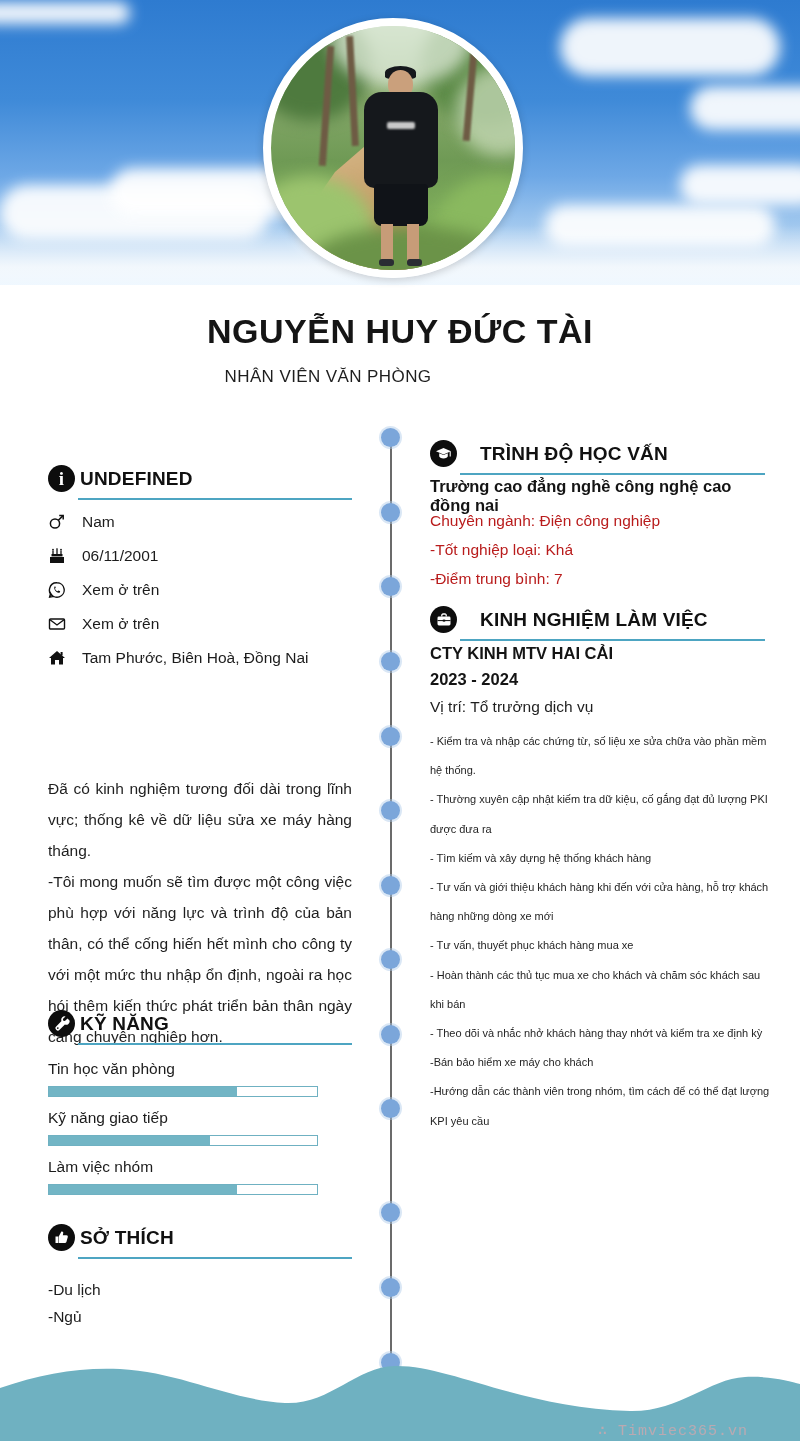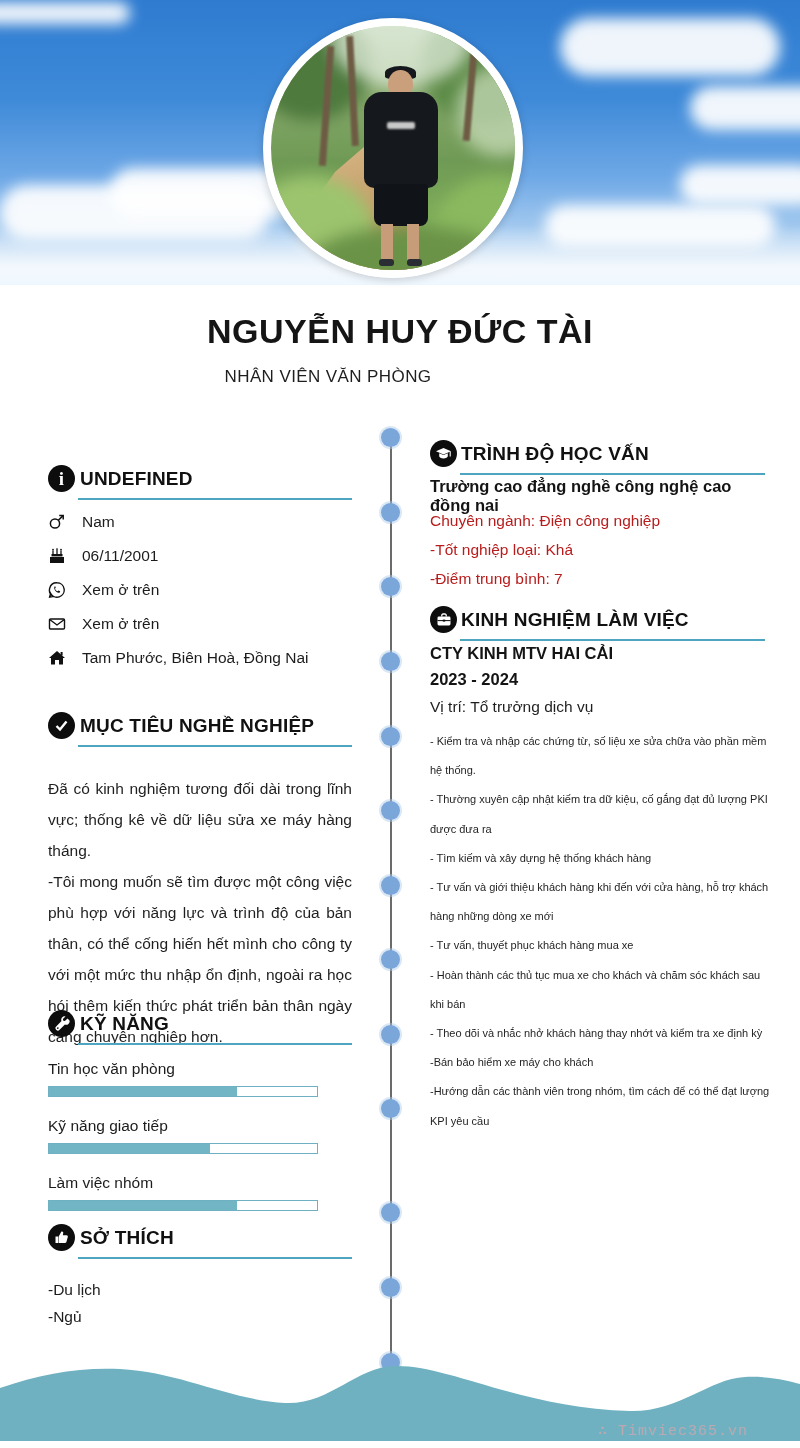--- a/index.html
+++ b/index.html
@@ -53,33 +53,33 @@
 
   
   .sec-head { position:absolute; display:flex; align-items:center; z-index:3; }
   .sec-head .badge { width:27px; height:27px; border-radius:50%; background:#0d0d0d; color:#fff;
     display:flex; align-items:center; justify-content:center; flex:0 0 27px; }
   .sec-head .badge svg { display:block; }
   .sec-head .t { font-size:19px; font-weight:bold; color:#111; margin-left:5px; letter-spacing:.2px; white-space:nowrap; }
   .sec-head .rule { position:absolute; left:30px; right:0; bottom:-8px; height:2px; background:#4da5c2; }
   .head-left { left:48px; width:304px; }
   .head-right { left:430px; width:335px; }
-  .head-right .t { margin-left:4px; }
+  .head-right .t { margin-left:23px; }
 
   
   .info-list { position:absolute; left:48px; top:505px; width:304px; }
   .info-row { display:flex; align-items:center; height:34px; }
   .info-row .ic { width:20px; flex:0 0 20px; display:flex; align-items:center; }
   .info-row .tx { font-size:15.5px; color:#1c1c1c; margin-left:14px; }
 
   .objective { position:absolute; left:48px; top:773px; width:304px;
     font-size:15.5px; line-height:31px; text-align:justify; color:#1f1f1f; white-space:pre-line; }
 
   .skills { position:absolute; left:48px; top:1060px; width:304px; }
-  .skill { margin-bottom:20px; }
+  .skill { margin-bottom:12px; }
   .skill .lbl { font-size:15.5px; color:#1c1c1c; margin-bottom:8px; }
   .skill .bar { width:270px; height:11px; border:1px solid #6fb1c2; background:#ffffff; }
   .skill .fill { height:100%; background:#72b5c5; }
 
   .hobbies { position:absolute; left:48px; top:1276px; width:304px; font-size:15.5px; line-height:27px; color:#1c1c1c; }
 
   
   .r-school { position:absolute; left:430px; top:477px; width:340px; font-size:16.5px; font-weight:bold; color:#141414; }
   .r-edu { position:absolute; left:430px; top:506px; width:340px; font-size:15.5px; line-height:29px; color:#b91c1c; }
   .r-company { position:absolute; left:430px; top:644px; width:340px; font-size:16.5px; font-weight:bold; color:#141414; }
@@ -211,29 +211,20 @@
       <span class="ic">
         <svg width="18" height="18" viewBox="0 0 18 18">
             <polygon points="9,2 17,9 15,9 15,15.5 11,15.5 11,11 7,11 7,15.5 3,15.5 3,9 1,9" fill="#111"></polygon>
             <rect x="12.6" y="3" width="2" height="3.4" fill="#111"></rect>
           </svg>
       </span>
       <span class="tx">Tam Phước, Biên Hoà, Đồng Nai</span>
     </div>
   </div>
 
-  <div class="sec-head head-left" style="top:712px;">
-    <span class="badge">
-      <svg width="15" height="15" viewBox="0 0 15 15">
-          <polyline points="2.5,8 6,11.5 12.5,3.5" fill="none" stroke="#fff" stroke-width="2.4"></polyline>
-        </svg>
-    </span>
-    <span class="t">MỤC TIÊU NGHỀ NGHIỆP</span>
-    <span class="rule"></span>
-  </div>
 
   <div class="objective">Đã có kinh nghiệm tương đối dài trong lĩnh vực; thống kê về dữ liệu sửa xe máy hàng tháng.
 -Tôi mong muốn sẽ tìm được một công việc phù hợp với năng lực và trình độ của bản thân, có thể cống hiến hết mình cho công ty với một mức thu nhập ổn định, ngoài ra học hói thêm kiến thức phát triển bản thân ngày càng chuyên nghiệp hơn.</div>
 
   <div class="sec-head head-left" style="top:1010px;">
     <span class="badge">
       <svg width="16" height="16" viewBox="0 0 16 16">
           <path d="M13.5 2.5 l-2.6 2.6 -1.6-.4 -.4-1.6 2.6-2.6 a3.4 3.4 0 0 0 -4 4.6 L2.2 10.4 a1.8 1.8 0 1 0 3.4 3.4 l5.3-5.3 a3.4 3.4 0 0 0 4.6-4 Z" fill="#fff"></path>
           <circle cx="3.8" cy="12.1" r=".9" fill="#0d0d0d"></circle>
         </svg>

